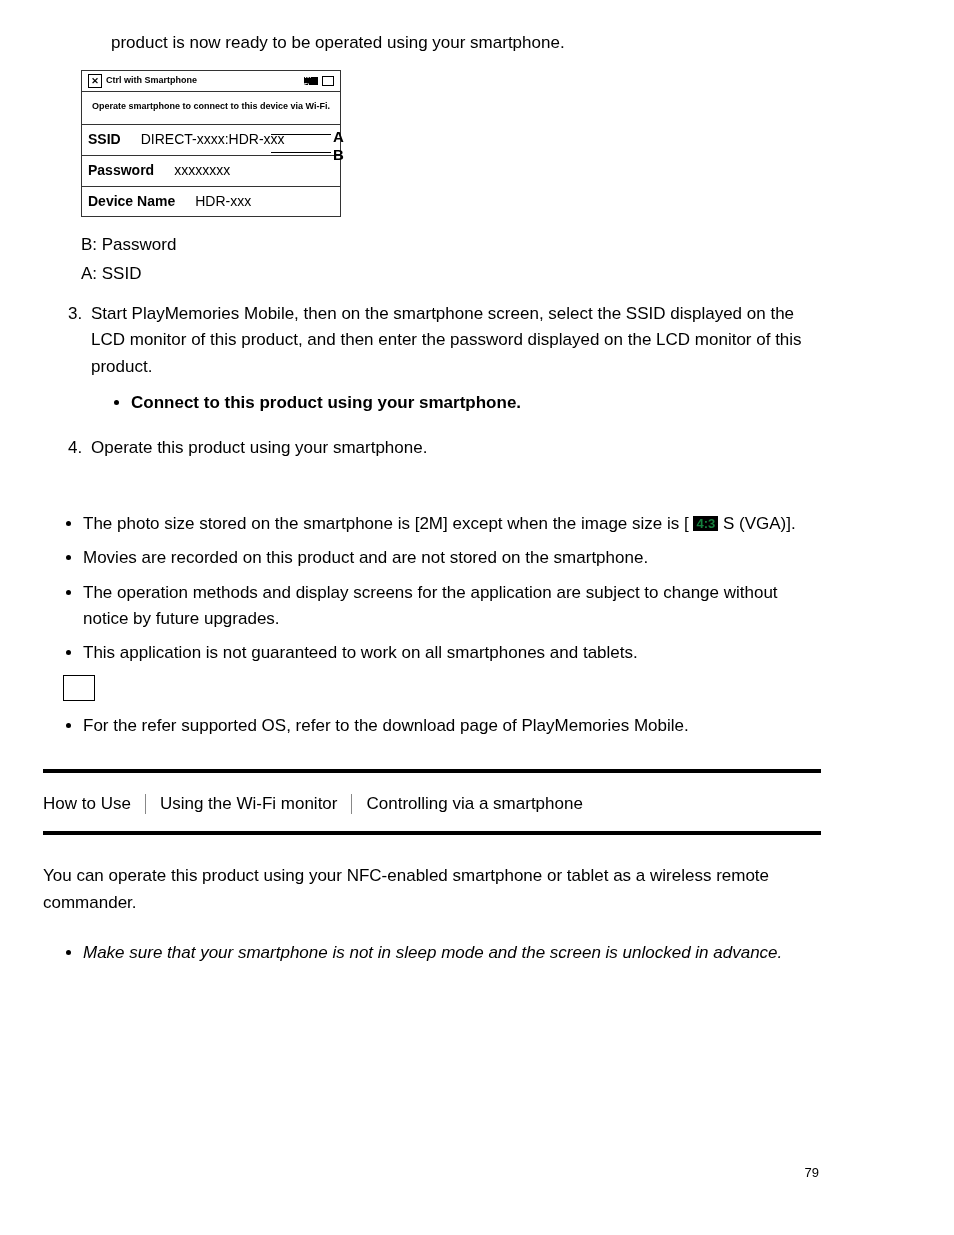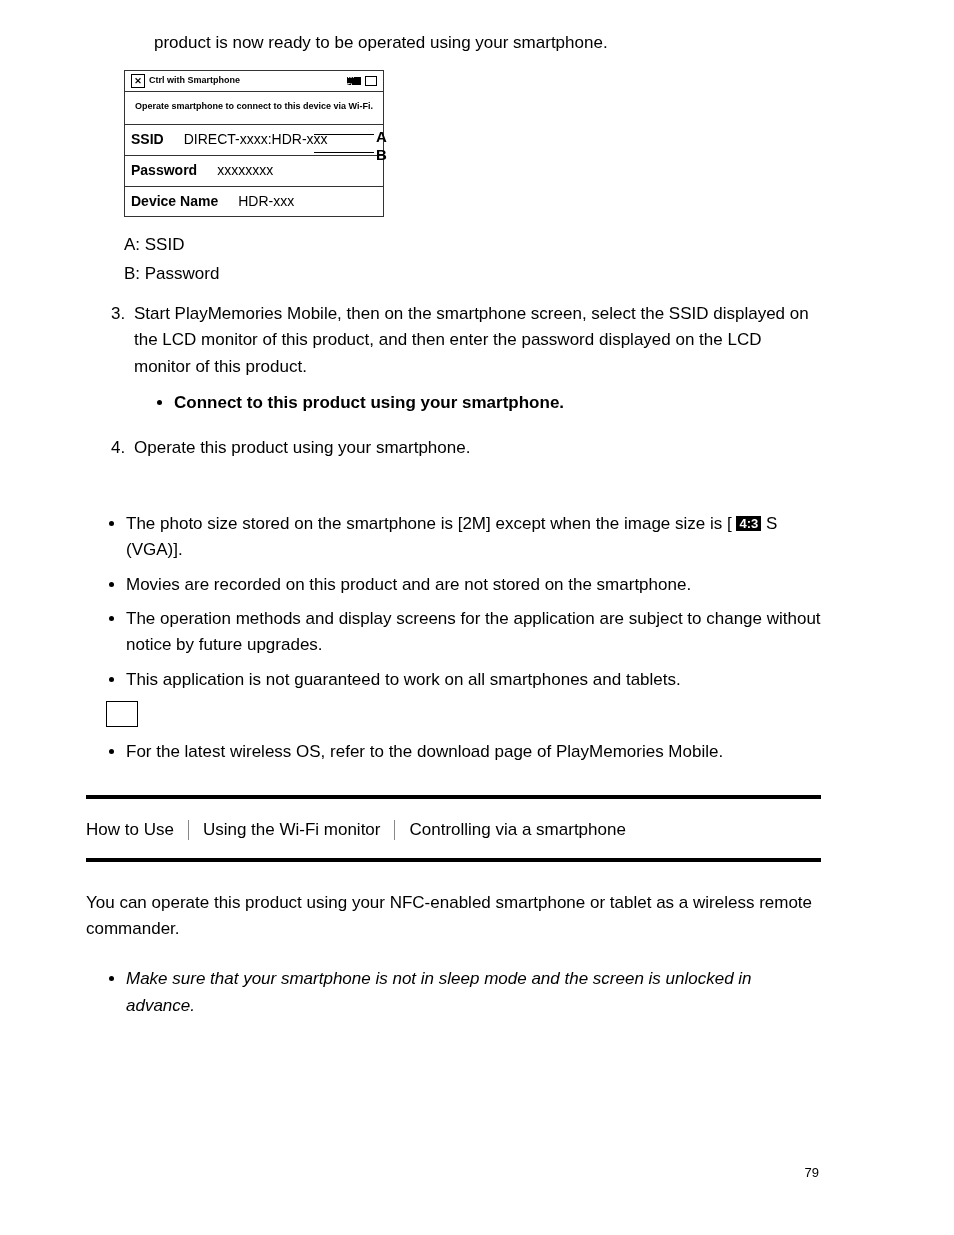--- a/index.html
+++ b/index.html
@@ -9,21 +9,21 @@
     font-family: Arial, Helvetica, sans-serif;
     color: #000;
     font-size: 17px;
     line-height: 1.55;
   }
   .page {
     width: 907px;
     min-height: 1235px;
     position: relative;
     box-sizing: border-box;
-    padding: 30px 86px 30px 86px;
+    padding: 30px 86px 30px 43px;
     border-radius: 20px;
   }
   
   ol.steps {
     list-style: decimal;
     padding-left: 44px;
     margin: 0;
   }
   ol.steps > li {
     padding-left: 4px;
@@ -120,21 +120,21 @@
   
   ul.notes {
     list-style: disc;
     padding-left: 40px;
     margin: 50px 0 0 0;
   }
   ul.notes li { margin-bottom: 8px; }
   .ratio43 {
     display: inline-block;
     background: #000;
-    color: #ffffff;
+    color: #15803d;
     font-weight: bold;
     font-size: 13px;
     padding: 1px 3px;
     line-height: 1;
     vertical-align: 1px;
   }
   .empty-box {
     width: 30px;
     height: 24px;
     border: 1px solid #000;
@@ -221,22 +221,22 @@
       </div>
     </div>
 
     <div class="ab-line" style="top:64px; left:190px; width:60px;"></div>
     <div class="ab-label" style="top:55px; left:252px;">A</div>
     <div class="ab-line" style="top:82px; left:190px; width:60px;"></div>
     <div class="ab-label" style="top:73px; left:252px;">B</div>
   </div>
 
   <div class="fig-caption" style="margin-left:38px;">
+    <div>B: Password</div>
     <div>A: SSID</div>
-    <div>B: Password</div>
   </div>
 
   <ol class="steps" start="3">
     <li>
       <span>Start PlayMemories Mobile, then on the smartphone screen, select the SSID displayed on the LCD monitor of this product, and then enter the password displayed on the LCD monitor of this product.</span>
       <ul class="sub">
         <li>Connect to this product using your smartphone.</li>
       </ul>
     </li>
     <li>Operate this product using your smartphone.</li>
@@ -246,21 +246,21 @@
     <li>
       <span>The photo size stored on the smartphone is [2M] except when the image size is [</span>
       <span class="ratio43">4:3</span><span> S (VGA)].</span>
     </li>
     <li>Movies are recorded on this product and are not stored on the smartphone.</li>
     <li>The operation methods and display screens for the application are subject to change without notice by future upgrades.</li>
     <li>This application is not guaranteed to work on all smartphones and tablets.</li>
     <li style="list-style:none;">
       <div class="empty-box"></div>
     </li>
-    <li>For the latest wireless OS, refer to the download page of PlayMemories Mobile.</li>
+    <li>For the refer supported OS, refer to the download page of PlayMemories Mobile.</li>
   </ul>
 
   <hr class="thick">
 
   <div class="crumbs">
     <span>How to Use</span>
     <span class="crumb-sep"></span>
     <span>Using the Wi-Fi monitor</span>
     <span class="crumb-sep"></span>
     <span>Controlling via a smartphone</span>

